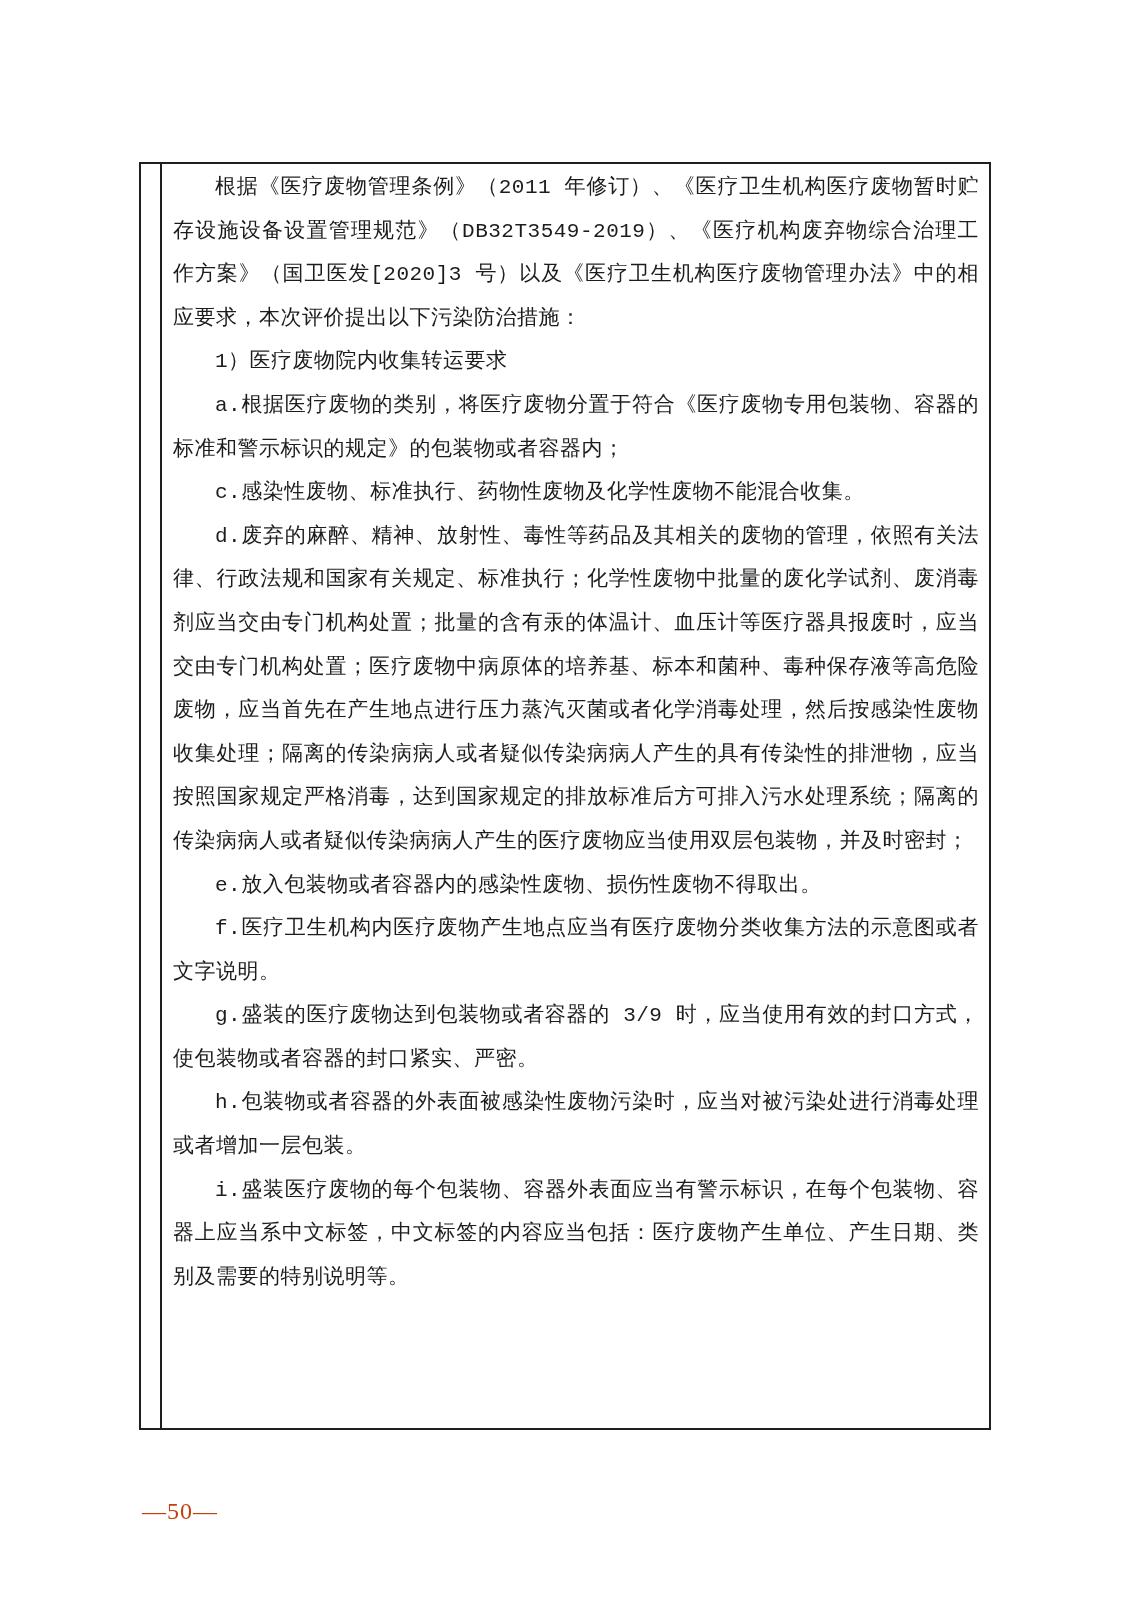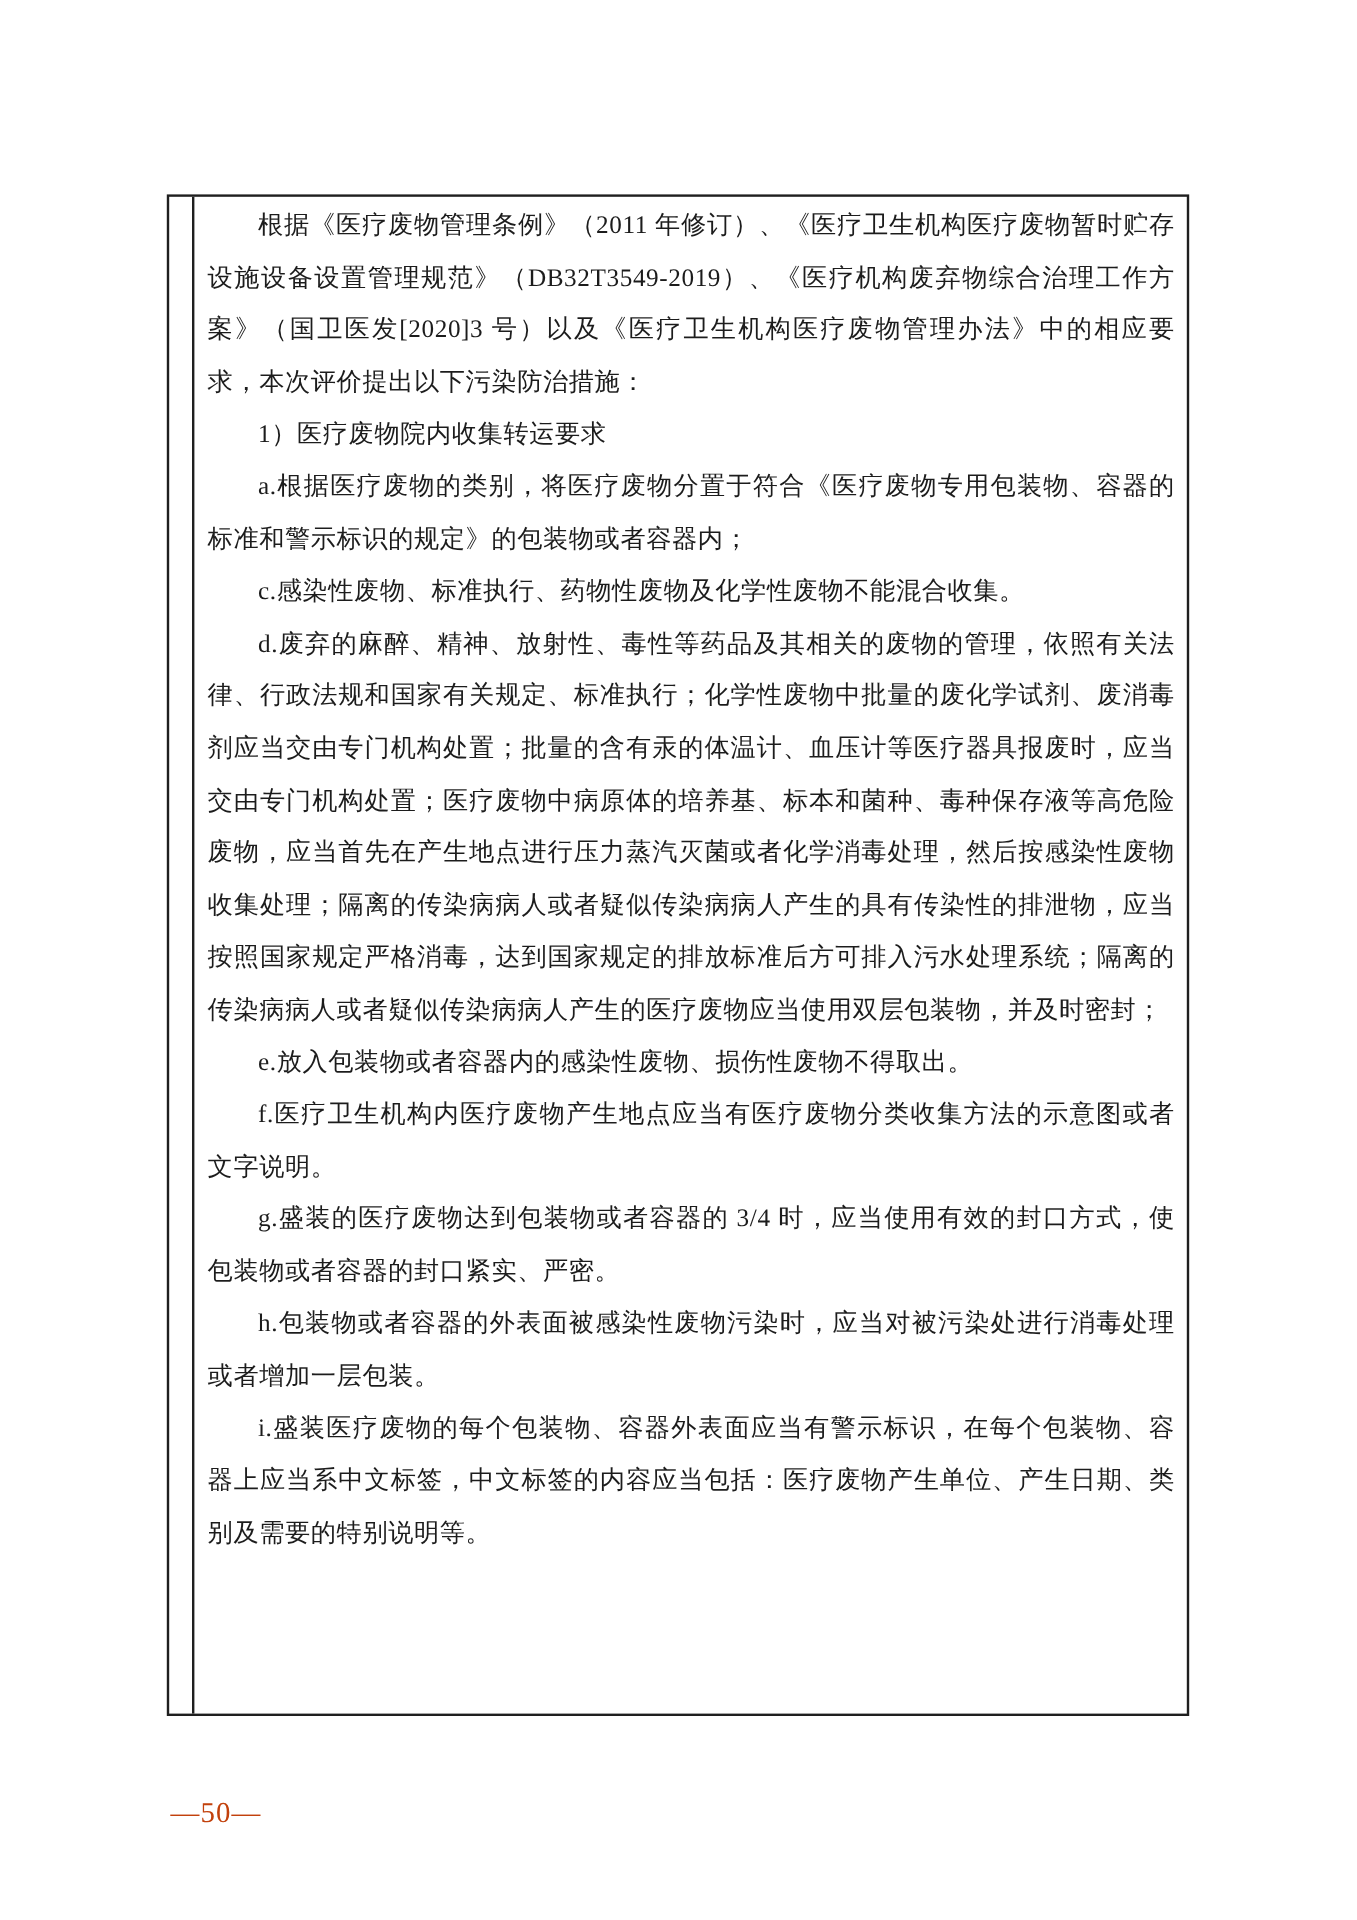--- a/index.html
+++ b/index.html
@@ -36,20 +36,21 @@
     overflow: hidden;
   }
   .content-cell p {
     margin: 0;
     font-size: 21px;
     line-height: 43.6px;
     text-align: justify;
     text-justify: inter-ideograph;
     text-indent: 2em;
     letter-spacing: 0.5px;
+    font-family: Liberation Mono, monospace;
   }
   .page-footer {
     position: absolute;
     left: 142px;
     top: 1498px;
     font-size: 24px;
     letter-spacing: 1px;
     color: #c2410c;
   }
 </style>
@@ -59,19 +60,19 @@
 <div class="doc-table">
   <div class="gutter-cell"></div>
   <div class="content-cell">
     <p>根据《医疗废物管理条例》（2011 年修订）、《医疗卫生机构医疗废物暂时贮存设施设备设置管理规范》（DB32T3549-2019）、《医疗机构废弃物综合治理工作方案》（国卫医发[2020]3 号）以及《医疗卫生机构医疗废物管理办法》中的相应要求，本次评价提出以下污染防治措施：</p>
     <p>1）医疗废物院内收集转运要求</p>
     <p>a.根据医疗废物的类别，将医疗废物分置于符合《医疗废物专用包装物、容器的标准和警示标识的规定》的包装物或者容器内；</p>
     <p>c.感染性废物、标准执行、药物性废物及化学性废物不能混合收集。</p>
     <p>d.废弃的麻醉、精神、放射性、毒性等药品及其相关的废物的管理，依照有关法律、行政法规和国家有关规定、标准执行；化学性废物中批量的废化学试剂、废消毒剂应当交由专门机构处置；批量的含有汞的体温计、血压计等医疗器具报废时，应当交由专门机构处置；医疗废物中病原体的培养基、标本和菌种、毒种保存液等高危险废物，应当首先在产生地点进行压力蒸汽灭菌或者化学消毒处理，然后按感染性废物收集处理；隔离的传染病病人或者疑似传染病病人产生的具有传染性的排泄物，应当按照国家规定严格消毒，达到国家规定的排放标准后方可排入污水处理系统；隔离的传染病病人或者疑似传染病病人产生的医疗废物应当使用双层包装物，并及时密封；</p>
     <p>e.放入包装物或者容器内的感染性废物、损伤性废物不得取出。</p>
     <p>f.医疗卫生机构内医疗废物产生地点应当有医疗废物分类收集方法的示意图或者文字说明。</p>
-    <p>g.盛装的医疗废物达到包装物或者容器的 3/4 时，应当使用有效的封口方式，使包装物或者容器的封口紧实、严密。</p>
+    <p>g.盛装的医疗废物达到包装物或者容器的 3/9 时，应当使用有效的封口方式，使包装物或者容器的封口紧实、严密。</p>
     <p>h.包装物或者容器的外表面被感染性废物污染时，应当对被污染处进行消毒处理或者增加一层包装。</p>
     <p>i.盛装医疗废物的每个包装物、容器外表面应当有警示标识，在每个包装物、容器上应当系中文标签，中文标签的内容应当包括：医疗废物产生单位、产生日期、类别及需要的特别说明等。</p>
   </div>
 </div>
 
 <div class="page-footer">—50—</div>
 
 </body></html>

